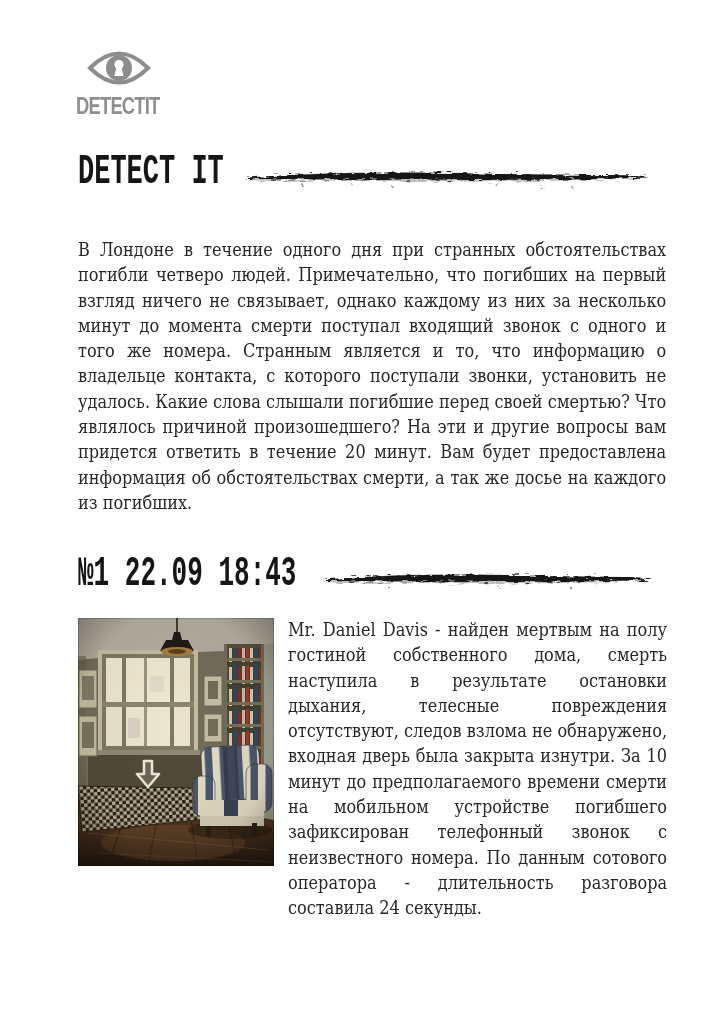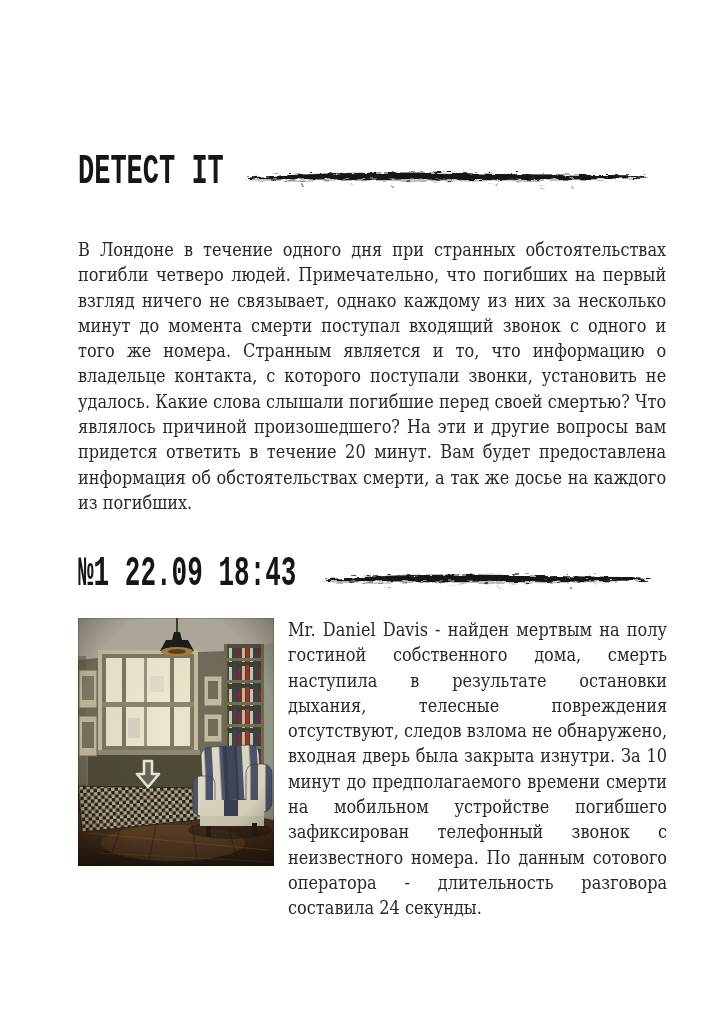--- a/index.html
+++ b/index.html
@@ -33,20 +33,29 @@
   }
   .intro{left:78px;top:237px;width:692px;}
   .case-desc{left:288px;top:617px;width:446px;}
   .photo{position:absolute;left:78px;top:618px;}
 </style>
 </head>
 <body>
 
 <div class="page">
 
+  <div class="logo">
+    <svg class="eye" width="66" height="46" viewBox="0 0 66 46">
+      <path d="M4 23 Q33 -6 62 23 Q33 52 4 23 Z" fill="none" stroke="#8d8d8d" stroke-width="4"></path>
+      <circle cx="33" cy="23" r="13" fill="#8d8d8d"></circle>
+      <circle cx="33" cy="19.5" r="4.6" fill="#ffffff"></circle>
+      <path d="M30.6 21.5 L35.4 21.5 L37.6 31 L28.4 31 Z" fill="#ffffff"></path>
+    </svg>
+    <div class="brand">DETECTIT</div>
+  </div>
 
   <div class="slab h1">DETECT IT</div>
   <svg class="brush brush1" width="410" height="34" viewBox="0 0 410 34">
     <defs>
       <filter id="rough" x="-5%" y="-60%" width="110%" height="260%">
         <feTurbulence type="fractalNoise" baseFrequency="0.11 0.5" numOctaves="2" seed="7" result="n"></feTurbulence>
         <feDisplacementMap in="SourceGraphic" in2="n" scale="7"></feDisplacementMap>
       </filter>
     </defs>
     <g filter="url(#rough)">

